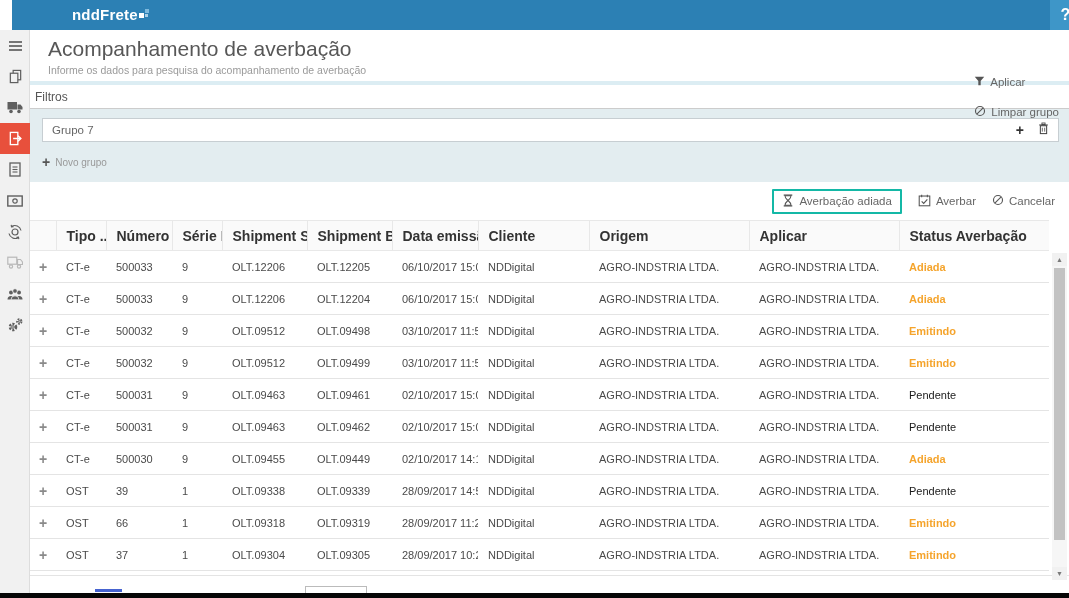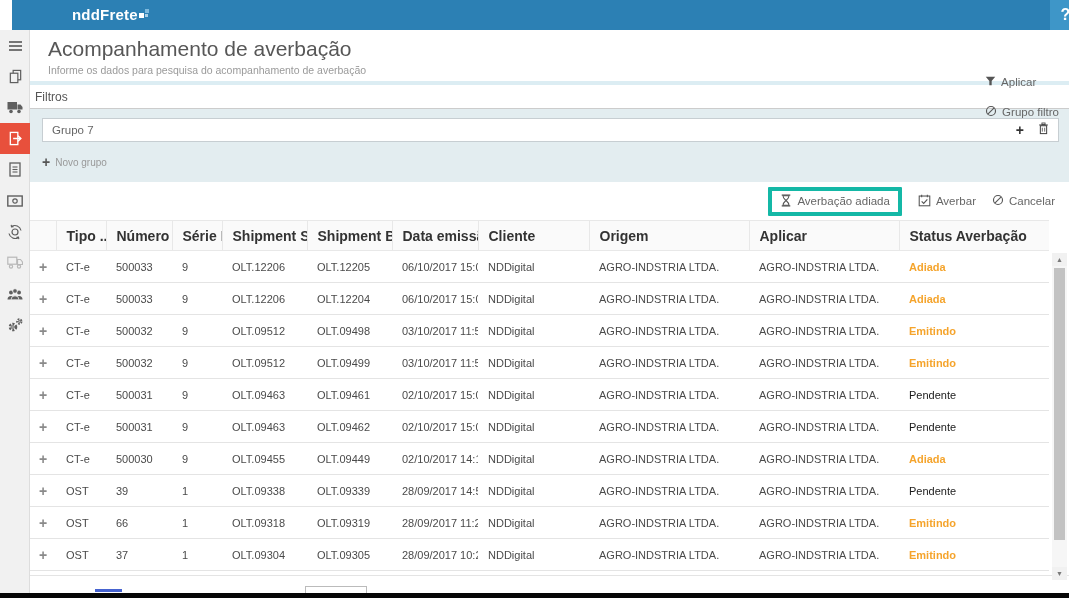--- a/index.html
+++ b/index.html
@@ -38,21 +38,21 @@
   .group-bar { height:24px; background:#fff; border:1px solid #c7ced2; display:flex; align-items:center; padding:0 9px; }
   .group-label { font-size:11.5px; color:#666; }
   .group-icons { margin-left:auto; display:flex; align-items:center; gap:14px; }
   .plus-glyph { font-size:14px; font-weight:bold; color:#333; line-height:1; cursor:pointer; }
   .new-group { margin-top:13px; display:flex; align-items:center; gap:5px; cursor:pointer; }
   .new-group .plus-glyph { color:#555; }
   .new-group-label { font-size:10px; color:#999; }
 
   .action-bar { height:38px; display:flex; align-items:center; justify-content:flex-end; gap:16px; padding-right:14px; }
   .act-btn { display:flex; align-items:center; gap:5px; font-size:11.5px; color:#666; cursor:pointer; }
-  .act-btn.highlighted { border:4px solid #14b8a6; padding:3px 8px; border-radius:1px; }
+  .act-btn.highlighted { border:2px solid #14b8a6; padding:3px 8px; border-radius:1px; }
 
   
   table { border-collapse:collapse; table-layout:fixed; width:1019px; }
   thead th { background:#fafafa; height:30px; font-size:14px; font-weight:bold; color:#333; text-align:left; padding:0 10px; border:1px solid #e8e8e8; border-left:none; white-space:nowrap; overflow:hidden; }
   thead th:last-child { border-right:none; }
   tbody td { height:32px; font-size:11px; color:#4a4a4a; padding:0 10px; border-bottom:1px solid #e4e4e4; white-space:nowrap; overflow:hidden; background:#fff; }
   td.expand-cell { text-align:center; color:#8a8a8a; font-size:14px; font-weight:bold; padding:0; cursor:pointer; }
   td.status-warn { color:#f5a42c; font-weight:bold; }
   td.status-pending { color:#1a1a1a; font-weight:normal; }
 
@@ -211,21 +211,21 @@
         </span>
         <span>Aplicar</span>
       </div>
       <div class="flt-btn">
         <span>
           <svg width="12" height="12" viewBox="0 0 16 16">
               <circle cx="8" cy="8" r="6" fill="none" stroke="#555" stroke-width="1.5"></circle>
               <line x1="3.8" y1="12.2" x2="12.2" y2="3.8" stroke="#555" stroke-width="1.5"></line>
             </svg>
         </span>
-        <span>Grupo filtro</span>
+        <span>Limpar grupo</span>
       </div>
     </div>
   </div>
 
   <div class="filter-panel">
     <div class="group-bar">
       <span class="group-label">Grupo 7</span>
       <div class="group-icons">
         <span class="plus-glyph">+</span>
         <span>

